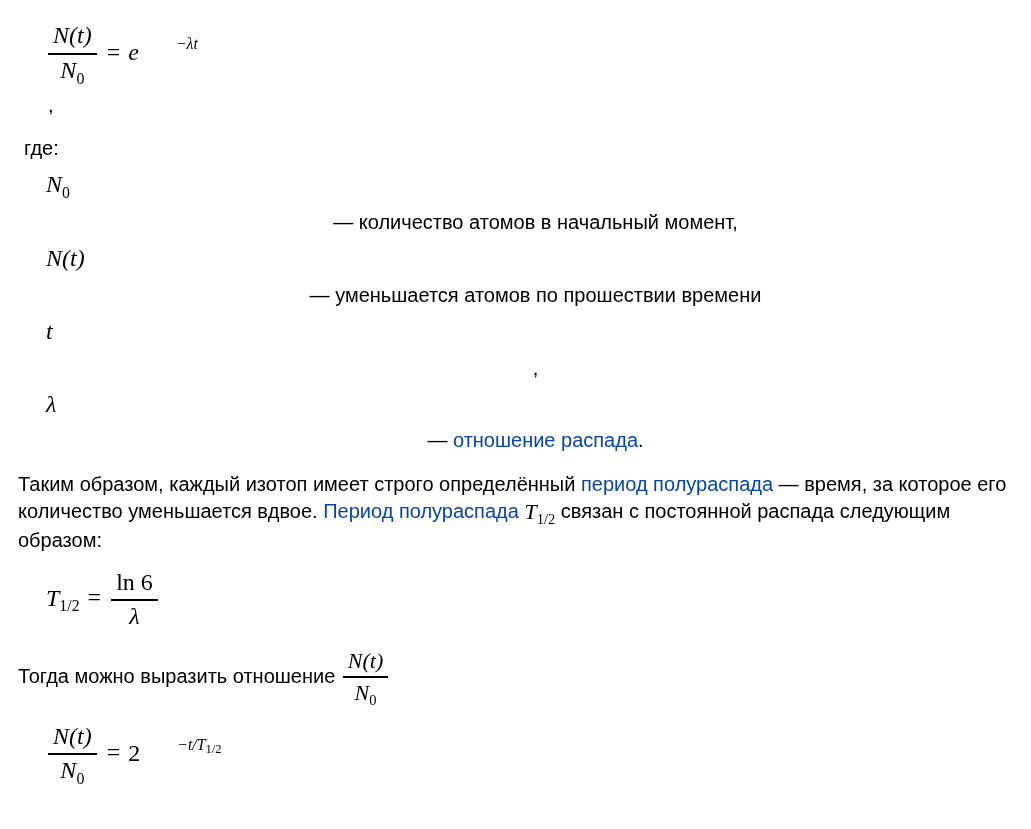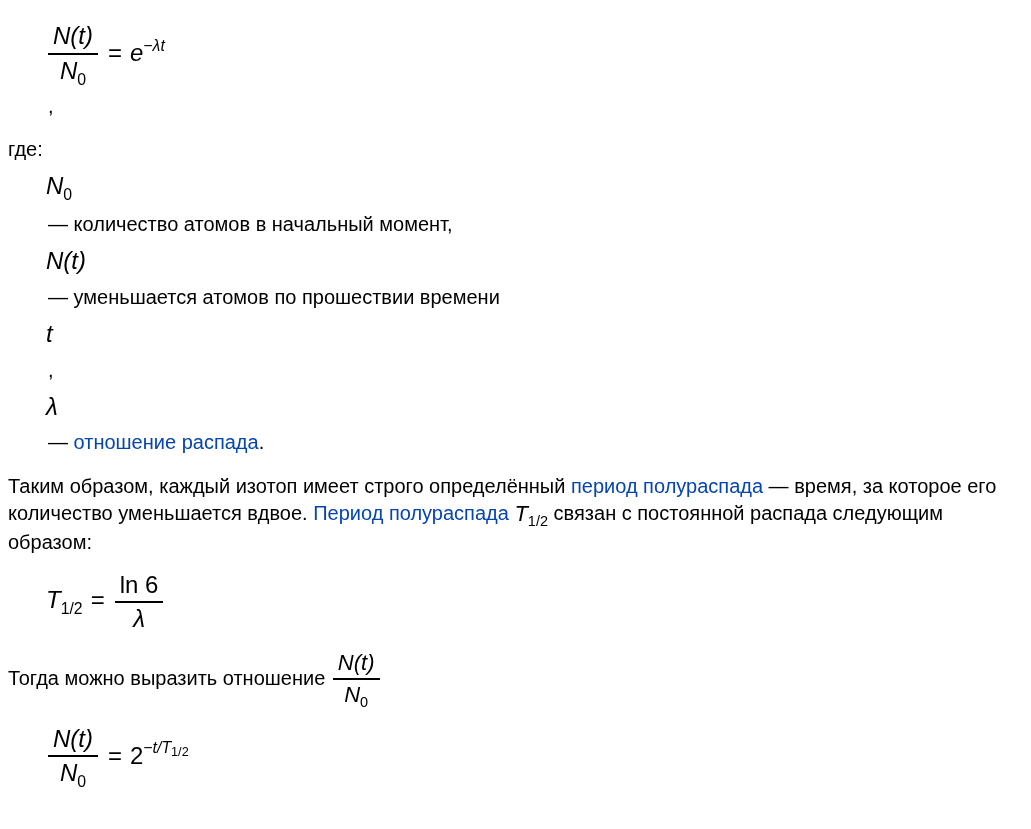--- a/index.html
+++ b/index.html
@@ -12,44 +12,44 @@
     font-family: "Liberation Sans", sans-serif;
     font-size: 20px;
     line-height: 27px;
   }
   .article { padding: 7px 8px 0 8px; }
   p { margin: 3px 0 3px 0; }
   a { color: var(--link-color); text-decoration: none; cursor: pointer; }
 
   
   .math {
-    font-family: Liberation Sans, sans-serif;
+    font-family: Liberation Serif, serif;
     font-size: 24px;
     line-height: 1.15;
     white-space: nowrap;
   }
   .math-inline { font-size: 22px; vertical-align: middle; }
   .mvar { font-style: italic; }
   .math sub, .math sup { font-size: 66%; line-height: 1; }
   .math sub { vertical-align: -0.35em; }
-  .math sup { vertical-align: 0.65em; }
+  .math sup { vertical-align: 0.65em; margin-left: 37px; }
   .math sup sub { font-size: 80%; vertical-align: -0.25em; }
   .frac { display: inline-block; vertical-align: middle; text-align: center; padding: 0 2px; }
   .frac .num { display: block; border-bottom: 2px solid #000; padding: 0 5px 3px 5px; }
   .frac .den { display: block; padding: 2px 5px 0 5px; }
   .op { padding: 0 8px; }
 
   
   .formula-block { margin: 15px 0 6px 38px; }
   .dd-line { margin: 6px 0 6px 38px; }
   .dd-line.math { margin-top: 9px; margin-bottom: 9px; }
-  .where-label { margin: 16px 0 8px 0; }
-  .desc-line { margin: 3px 0 8px 40px; }
+  .where-label { margin: 16px 0 8px 16px; }
+  .desc-line { margin: 3px 0 8px 40px; text-align: center; }
   .trailing-comma { margin: 2px 0 10px 40px; font-size: 20px; }
-  .para-block { margin: 17px 0 6px 0; }
+  .para-block { margin: 17px 0 6px 10px; }
 </style>
 </head>
 <body>
 
 <div class="article">
 
 
   <div class="formula-block math">
     <span class="frac">
       <span class="num mvar">N(t)</span>

